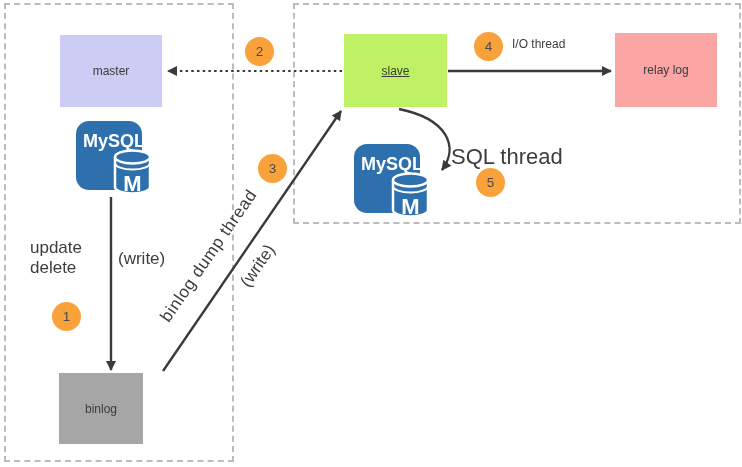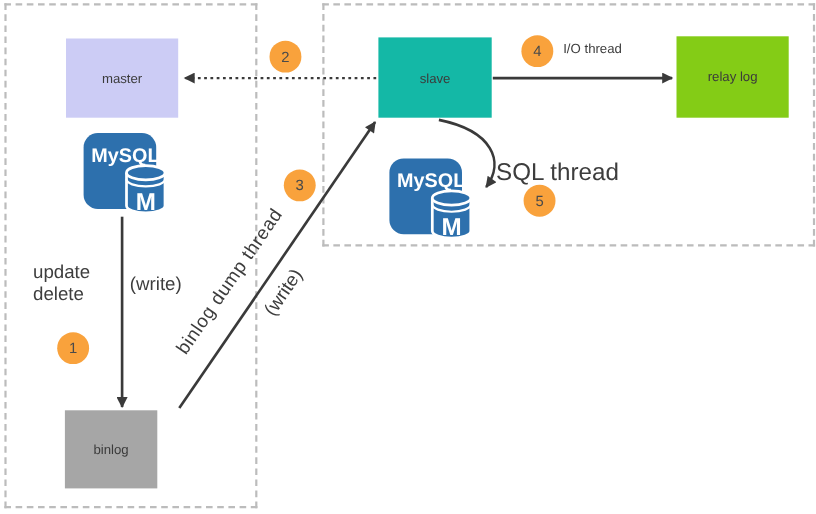--- a/index.html
+++ b/index.html
@@ -62,22 +62,22 @@
       </marker>
     </defs>
     <path d="M111,197 L111,370" fill="none" stroke-width="2.4" marker-end="url(#ah)" stroke="#3a3a3a"></path>
     <path d="M342,71 L168,71" fill="none" stroke-width="2.2" stroke-dasharray="2.5 3.2" marker-end="url(#ah)" stroke="#3a3a3a"></path>
     <path d="M163,371 L341,111" fill="none" stroke-width="2.4" marker-end="url(#ah)" stroke="#3a3a3a"></path>
     <path d="M448,71 L611,71" fill="none" stroke-width="2.6" marker-end="url(#ah)" stroke="#3a3a3a"></path>
     <path d="M399,109 C448,119 459,147 442,170" fill="none" stroke-width="2.4" marker-end="url(#ah)" stroke="#3a3a3a"></path>
   </svg>
 
   <div class="node node-master" style="background-color: rgb(204, 204, 245);">master</div>
-  <div class="node node-slave" style="background-color: #14b8a6;">slave</div>
-  <div class="node node-relay" style="background-color: #84cc16; text-align: center;">relay log</div>
+  <div class="node node-slave" style="background-color: #bef264; text-decoration: underline;">slave</div>
+  <div class="node node-relay" style="background-color: #fca5a5; text-align: center;">relay log</div>
   <div class="node node-binlog" style="background-color: rgb(166, 166, 166);">binlog</div>
 
   <svg class="logo logo-master" viewBox="0 0 80 78">
     <rect x="1" y="1" width="66" height="69" rx="13" fill="#2d70ad"></rect>
     <text x="8" y="27" font-size="18" font-weight="bold" fill="#ffffff" font-family="Liberation Sans, sans-serif">MySQL</text>
     <g>
       <path d="M40,37 L40,67 A17.5,6.5 0 0 0 75,67 L75,37" stroke="#ffffff" stroke-width="2.5" fill="#2d70ad"></path>
       <ellipse cx="57.5" cy="37" rx="17.5" ry="6.5" stroke="#ffffff" stroke-width="2.5" fill="#2d70ad"></ellipse>
       <path d="M40,43 A17.5,6.5 0 0 0 75,43" stroke="#ffffff" stroke-width="2" fill="none"></path>
       <text x="57.5" y="71" font-size="22" font-weight="bold" fill="#ffffff" text-anchor="middle" font-family="Liberation Sans, sans-serif">M</text>

